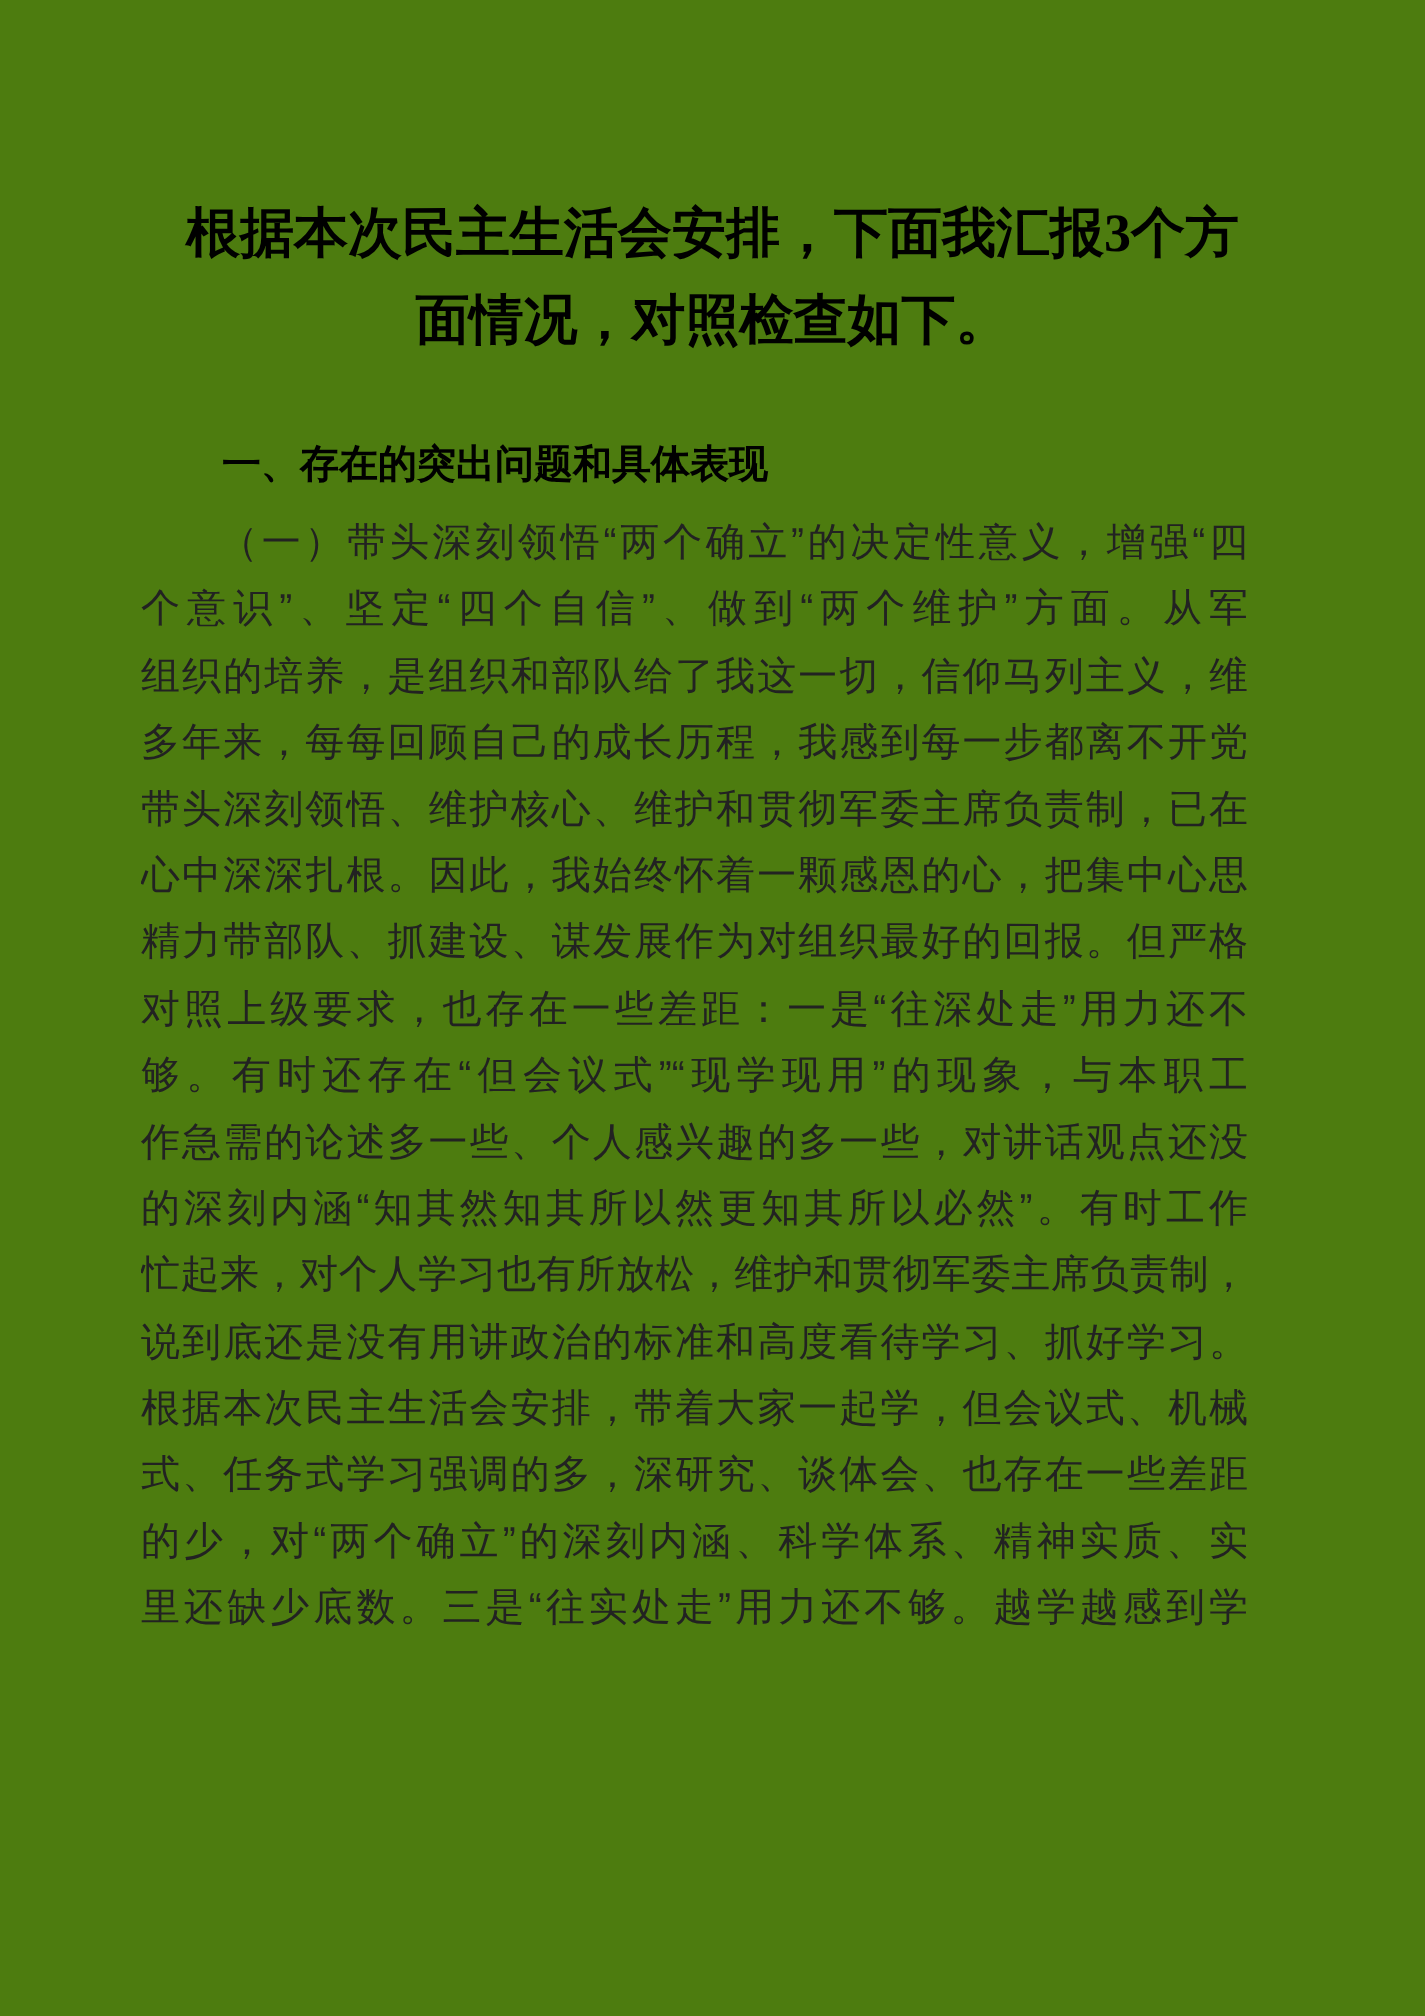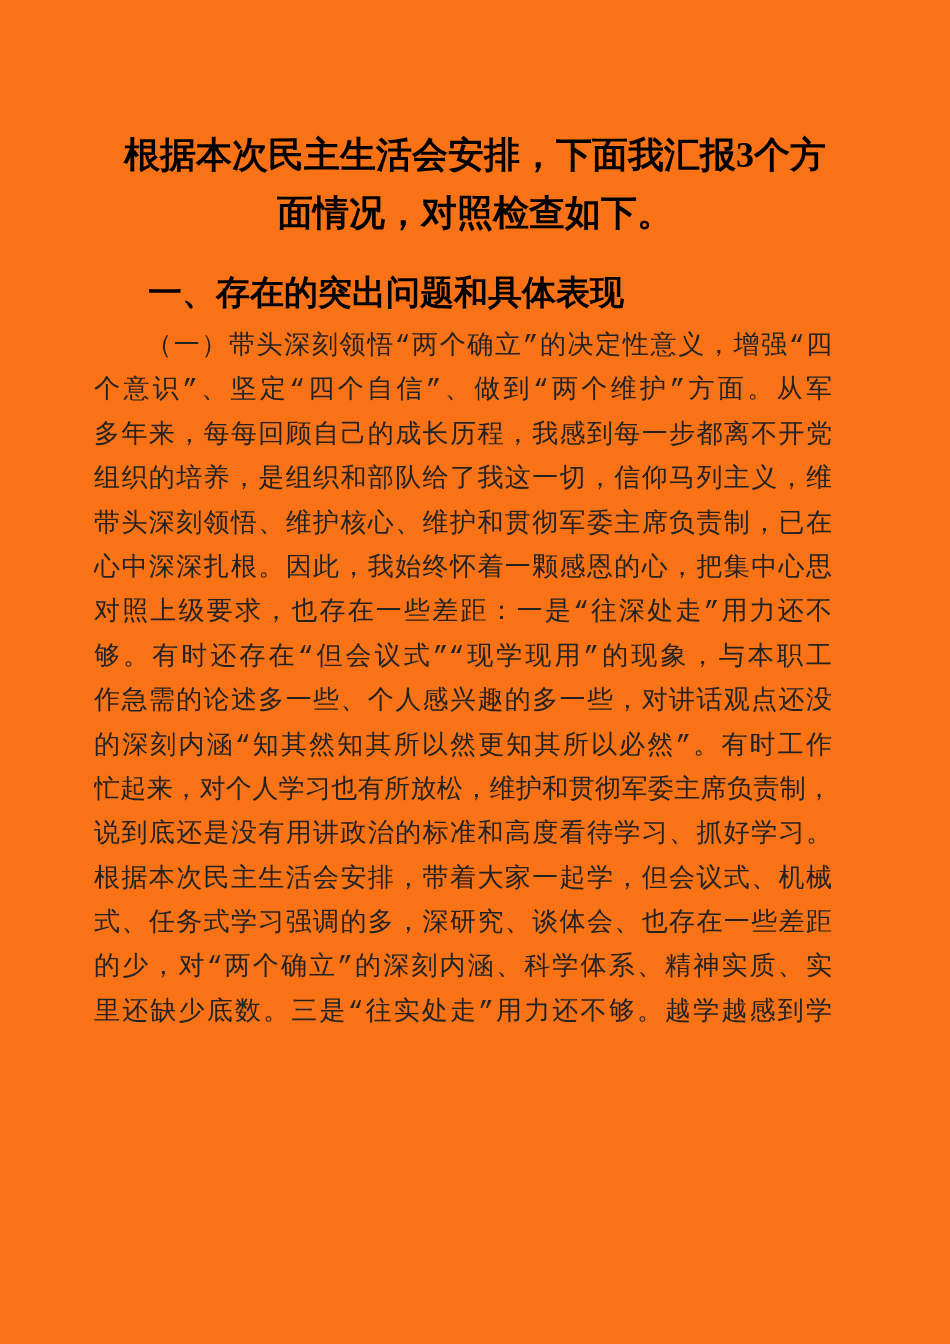--- a/index.html
+++ b/index.html
@@ -1,50 +1,50 @@
 <!DOCTYPE html>
 <html><head>
 <meta charset="utf-8">
 <style>
   * { margin: 0; padding: 0; box-sizing: border-box; }
   html, body { background: #ffffff; }
   .page {
     position: relative;
     width: 950px;
     height: 1344px;
-    background: #f97316;
+    background: #4d7c0f;
     overflow: hidden;
     color: #000000;
   }
   .doc-title {
     margin: 126px 120px 0 120px;
     width: 710px;
     font-family: "Liberation Serif", "DejaVu Serif", serif;
     font-weight: 700;
     font-size: 36px;
     line-height: 58px;
     text-align: center;
     color: #000000;
     word-break: break-all;
   }
   .section-heading {
-    margin: 35px 118px 0 94px;
+    margin: 50px 118px 0 94px;
     padding-left: 54px;
-    font-family: Liberation Mono, monospace;
+    font-family: Liberation Serif, serif;
     font-weight: 700;
-    font-size: 34px;
+    font-size: 26px;
     line-height: 36px;
     color: #000000;
   }
   .doc-body {
     margin: 11px 118px 0 94px;
     width: 738px;
   }
   .body-line {
-    font-family: Liberation Mono, monospace;
+    font-family: Liberation Sans, sans-serif;
     font-weight: 400;
     font-size: 26px;
     line-height: 44.4px;
     height: 44.4px;
     overflow: hidden;
     color: #222222;
     text-align: justify;
     text-align-last: justify;
     text-justify: inter-character;
   }
@@ -54,24 +54,25 @@
 </style>
 </head>
 <body>
 
 <div class="page">
   <h1 class="doc-title">根据本次民主生活会安排，下面我汇报3个方面情况，对照检查如下。</h1>
   <h2 class="section-heading">一、存在的突出问题和具体表现</h2>
   <div class="doc-body">
       <div class="body-line first">（一）带头深刻领悟“两个确立”的决定性意义，增强“四</div>
       <div class="body-line">个意识”、坚定“四个自信”、做到“两个维护”方面。从军</div>
+      <div class="body-line">组织的培养，是组织和部队给了我这一切，信仰马列主义，维</div>
       <div class="body-line">多年来，每每回顾自己的成长历程，我感到每一步都离不开党</div>
-      <div class="body-line">组织的培养，是组织和部队给了我这一切，信仰马列主义，维</div>
       <div class="body-line">带头深刻领悟、维护核心、维护和贯彻军委主席负责制，已在</div>
       <div class="body-line">心中深深扎根。因此，我始终怀着一颗感恩的心，把集中心思</div>
+      <div class="body-line">精力带部队、抓建设、谋发展作为对组织最好的回报。但严格</div>
       <div class="body-line">对照上级要求，也存在一些差距：一是“往深处走”用力还不</div>
       <div class="body-line">够。有时还存在“但会议式”“现学现用”的现象，与本职工</div>
       <div class="body-line">作急需的论述多一些、个人感兴趣的多一些，对讲话观点还没</div>
       <div class="body-line">的深刻内涵“知其然知其所以然更知其所以必然”。有时工作</div>
       <div class="body-line">忙起来，对个人学习也有所放松，维护和贯彻军委主席负责制，</div>
       <div class="body-line">说到底还是没有用讲政治的标准和高度看待学习、抓好学习。</div>
       <div class="body-line">根据本次民主生活会安排，带着大家一起学，但会议式、机械</div>
       <div class="body-line">式、任务式学习强调的多，深研究、谈体会、也存在一些差距</div>
       <div class="body-line">的少，对“两个确立”的深刻内涵、科学体系、精神实质、实</div>
       <div class="body-line">里还缺少底数。三是“往实处走”用力还不够。越学越感到学</div>

